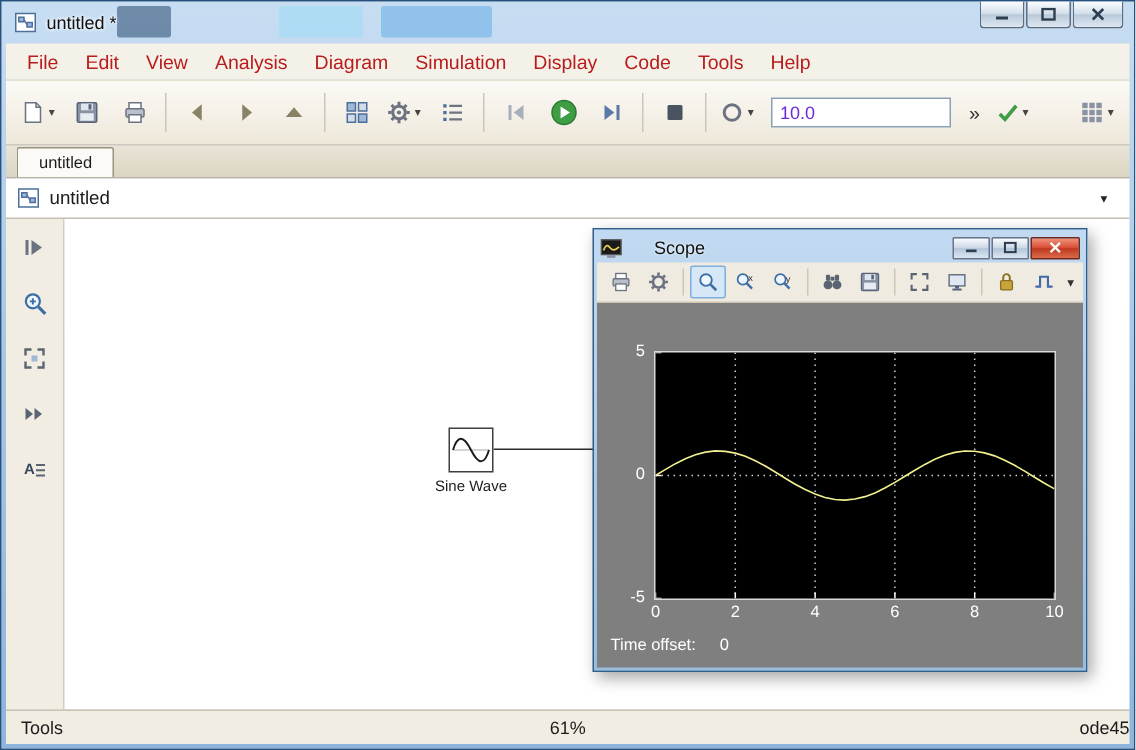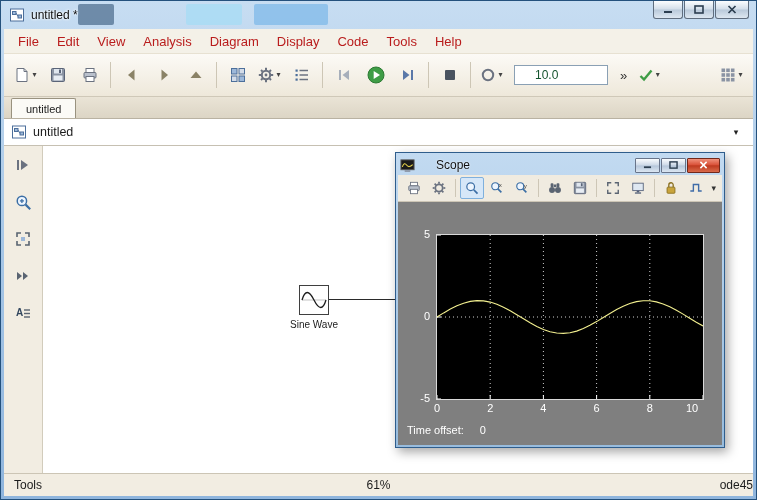--- a/index.html
+++ b/index.html
@@ -22,22 +22,22 @@
   .wbtn.close{width:34px;}
   
   .menubar{height:24px;background:#f4f1e8;display:flex;align-items:center;padding-left:5px;flex:0 0 auto;}
   .menu-item{padding:3px 9px;font-size:13px;color:#b91c1c;cursor:default;}
   
   .toolbar{height:42px;background:linear-gradient(#fcfaf6,#eee8da);border-top:1px solid #e7e1d2;
            border-bottom:1px solid #cfc8b8;display:flex;align-items:center;padding:0 6px;gap:1px;flex:0 0 auto;}
   .tbtn{height:30px;min-width:25px;display:flex;align-items:center;justify-content:center;gap:1px;
         border:1px solid transparent;border-radius:3px;padding:0 2px;}
   .tsep{width:1px;height:26px;background:#cdc6b5;margin:0 4px;}
-  .stop-time{width:94px;height:20px;box-sizing:border-box;border:1px solid #8aa0b4;font-size:12px;
-             font-family:"Liberation Sans",sans-serif;padding:0 20px;color:#14532d;background:#fff;margin:0 6px;}
+  .stop-time{width:120px;height:20px;box-sizing:border-box;border:1px solid #8aa0b4;font-size:12px;
+             font-family:"Liberation Sans",sans-serif;padding:0 5px;color:#6d28d9;background:#fff;margin:0 6px;}
   .dd{font-size:8px;color:#444;margin-left:1px;line-height:1;}
   .chev{font-size:13px;color:#333;margin:0 5px;}
   .tspacer{flex:1;}
   
   .tabbar{height:21px;background:linear-gradient(#eae4d6,#dcd5c5);border-bottom:1px solid #b9b2a2;
           display:flex;align-items:flex-end;padding-left:7px;flex:0 0 auto;}
   .tab{height:20px;box-sizing:border-box;background:#fbfaf6;border:1px solid #99927f;border-bottom:none;
        border-radius:2px 2px 0 0;display:flex;align-items:center;padding:0 14px;font-size:11px;color:#1c1c1c;}
   
   .crumbbar{height:26px;background:#fff;border-bottom:1px solid #c6c0b2;display:flex;align-items:center;
@@ -122,20 +122,21 @@
       </div>
     </div>
   </div>
 
   <div class="menubar">
     <span class="menu-item">File</span>
     <span class="menu-item">Edit</span>
     <span class="menu-item">View</span>
     <span class="menu-item">Analysis</span>
     <span class="menu-item">Diagram</span>
+    <span class="menu-item">Simulation</span>
     <span class="menu-item">Display</span>
     <span class="menu-item">Code</span>
     <span class="menu-item">Tools</span>
     <span class="menu-item">Help</span>
   </div>
 
   <div class="toolbar">
     <div class="tbtn">
       <span>
           <svg width="16" height="16" viewBox="0 0 16 16">
@@ -559,21 +560,21 @@
           <span style="top: 26px;">5</span>
           <span style="top: 108px;">0</span>
           <span style="top: 190px;">-5</span>
         </div>
       <div class="xlabels" id="scope-xlabels">
           <span style="left: 39px;">0</span>
           <span style="left: 92.2px;">2</span>
           <span style="left: 145.4px;">4</span>
           <span style="left: 198.6px;">6</span>
           <span style="left: 251.8px;">8</span>
-          <span style="left: 294px;">10</span>
+          <span style="left: 305px;">10</span>
         </div>
       <div class="time-offset">
         <span>Time offset:</span>
         <span>0</span>
       </div>
     </div>
   </div>
 
 </div>
 

